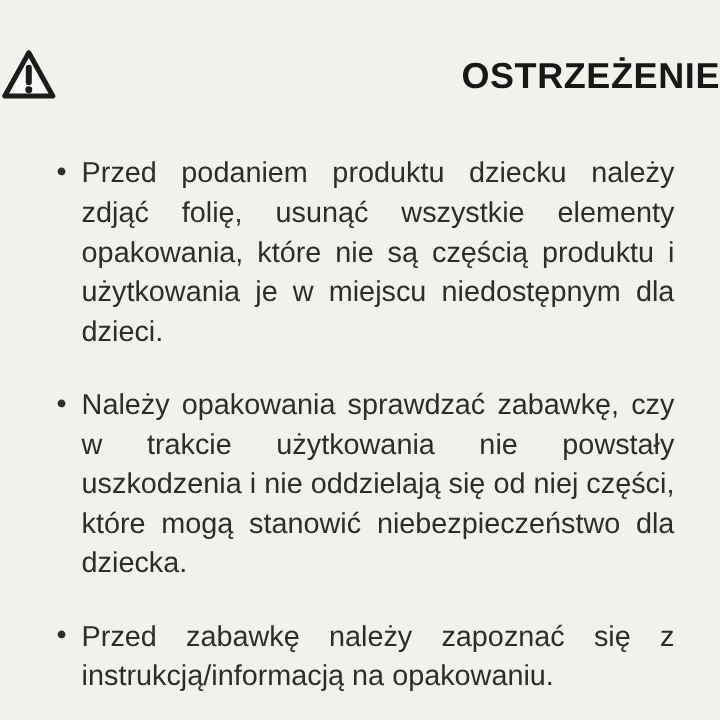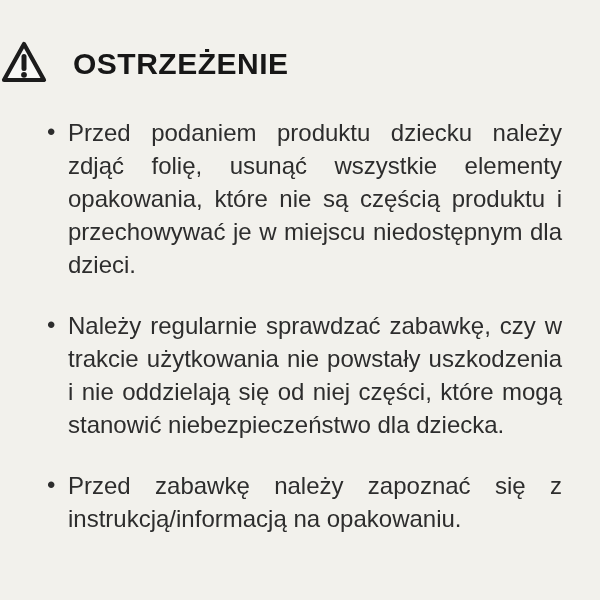--- a/index.html
+++ b/index.html
@@ -16,24 +16,24 @@
   }
   .page {
     width: 600px;
     height: 600px;
     box-sizing: border-box;
     padding-top: 36px;
   }
   .header {
     display: flex;
     align-items: center;
-    justify-content: flex-start;
-    gap: 25px;
+    justify-content: space-between;
+    gap: 9px;
     height: 52px;
-    margin-bottom: 28px;
+    margin-bottom: 40px;
   }
   .warning-icon {
     width: 48px;
     height: 46px;
     flex: 0 0 auto;
   }
   .title {
     font-size: 30px;
     font-weight: bold;
     letter-spacing: 0.5px;
@@ -72,25 +72,25 @@
       <path d="M24 5 L44 41 L4 41 Z" fill="#f8f8f6" stroke="#1c1c1c" stroke-width="4.2" stroke-linejoin="round"></path>
       <path d="M24 17.5 L24 29.5" stroke="#1c1c1c" stroke-width="5" stroke-linecap="round" fill="none"></path>
       <circle cx="24" cy="35.8" r="2.9" fill="#1c1c1c"></circle>
     </svg>
     <div class="title">OSTRZEŻENIE</div>
   </div>
 
   <ul class="warning-list">
     <li>
       <span class="bullet">•</span>
-      <span class="item-text">Przed podaniem produktu dziecku należy zdjąć folię, usunąć wszystkie elementy opakowania, które nie są częścią produktu i przechowywać je w miejscu niedostępnym dla dzieci.</span>
+      <span class="item-text">Przed podaniem produktu dziecku należy zdjąć folię, usunąć wszystkie elementy opakowania, które nie są częścią produktu i użytkowania je w miejscu niedostępnym dla dzieci.</span>
     </li>
     <li>
       <span class="bullet">•</span>
-      <span class="item-text">Należy regularnie sprawdzać zabawkę, czy w trakcie użytkowania nie powstały uszkodzenia i nie oddzielają się od niej części, które mogą stanowić niebezpieczeństwo dla dziecka.</span>
+      <span class="item-text">Należy opakowania sprawdzać zabawkę, czy w trakcie użytkowania nie powstały uszkodzenia i nie oddzielają się od niej części, które mogą stanowić niebezpieczeństwo dla dziecka.</span>
     </li>
     <li>
       <span class="bullet">•</span>
       <span class="item-text">Przed zabawkę należy zapoznać się z instrukcją/informacją na opakowaniu.</span>
     </li>
   </ul>
 
 </div>
 
 </body></html>

